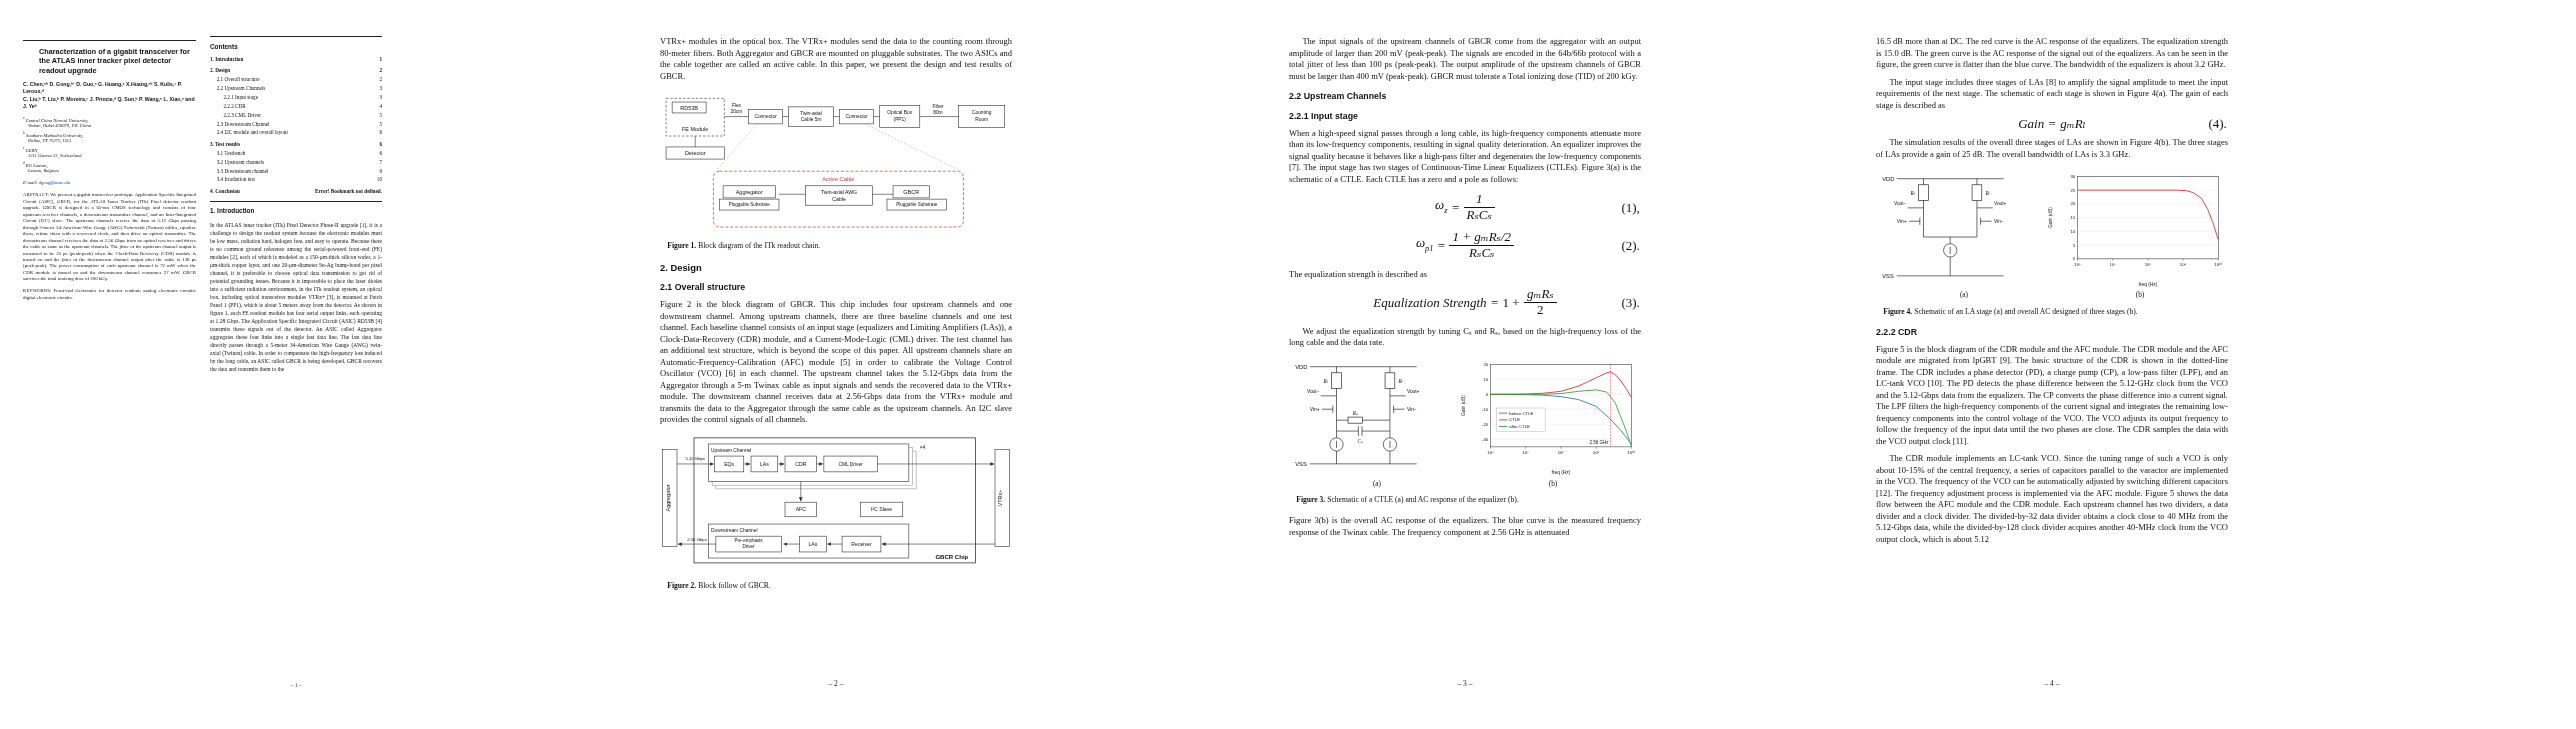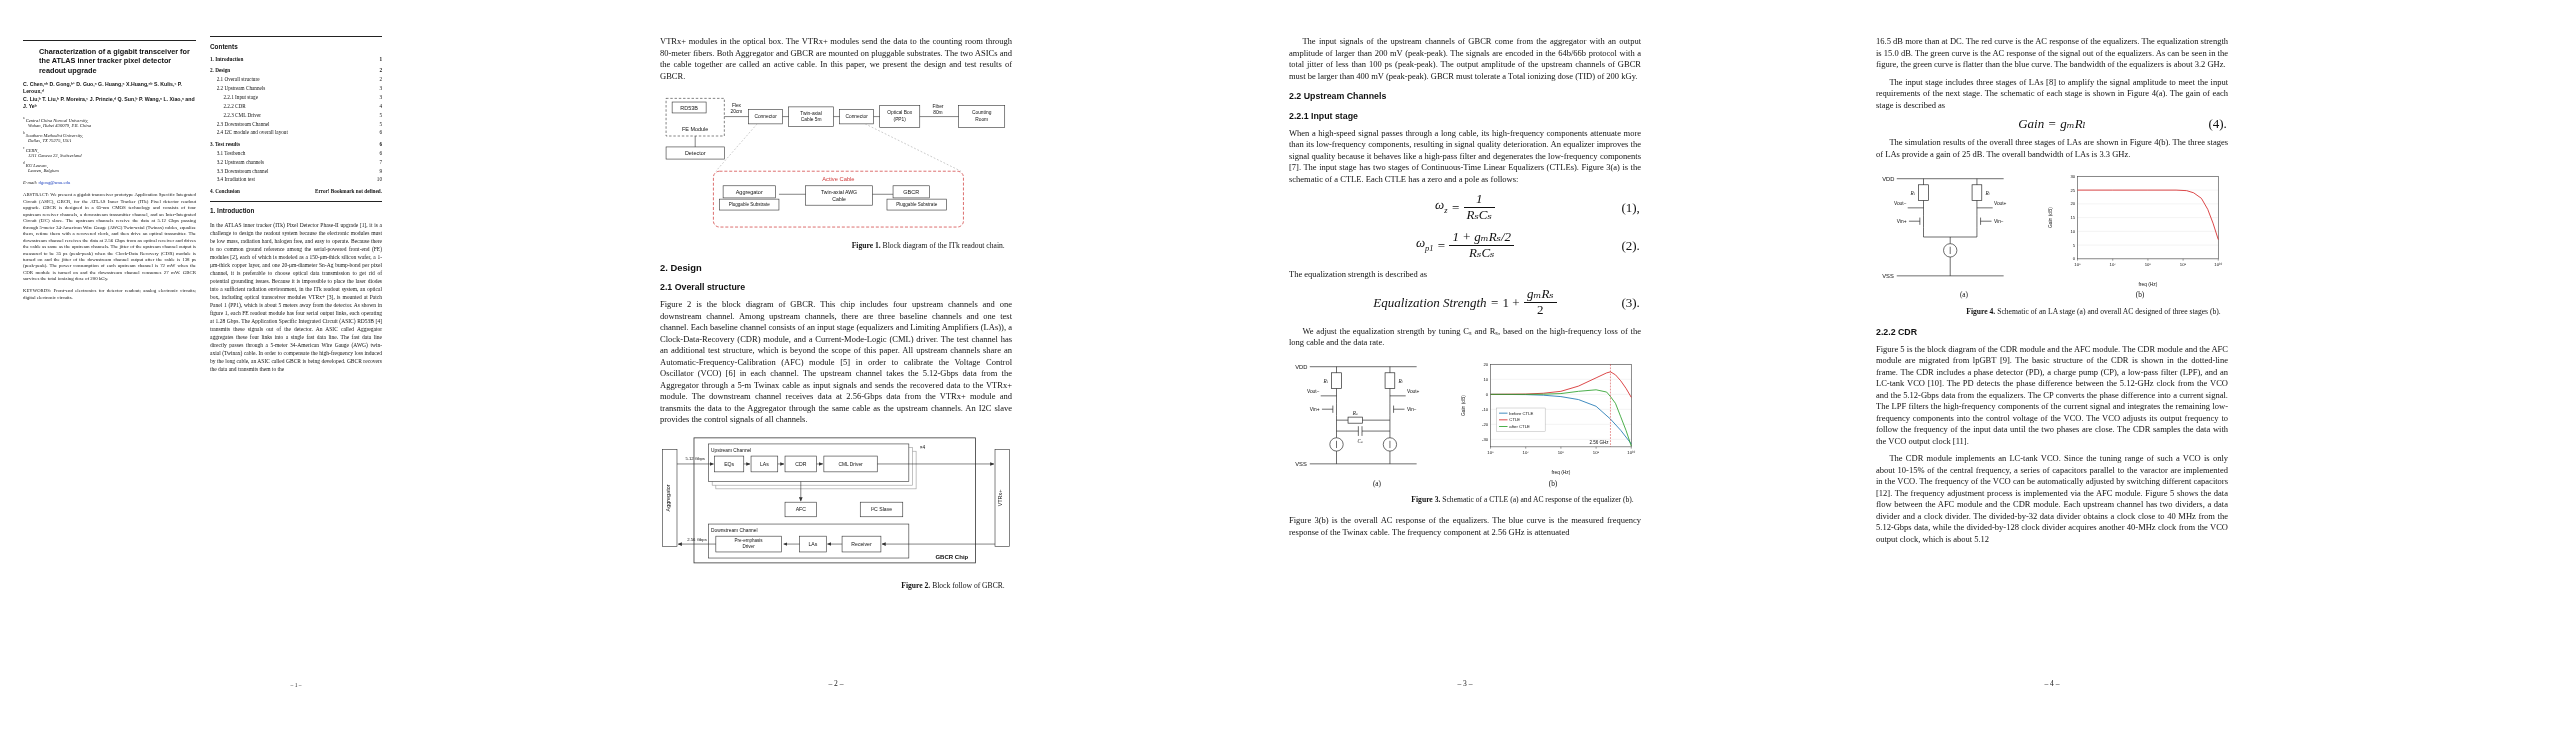--- a/index.html
+++ b/index.html
@@ -38,21 +38,21 @@
   .introp{font-size:5.5px;line-height:8px;text-align:justify;margin:0;}
 
   
   .page-lg{font-size:8.5px;line-height:11.5px;}
   .page-lg p.body{font-size:8.5px;line-height:11.5px;text-align:justify;margin:0 0 6px 0;font-family:Liberation Serif, serif;}
   .ind{text-indent:13.4px;}
   .h1s{font-family:"Liberation Sans","DejaVu Sans",sans-serif;font-weight:bold;
        font-size:9.4px;margin:11px 0 6px 0;}
   .h2s{font-family:"Liberation Sans","DejaVu Sans",sans-serif;font-weight:bold;
        font-size:8.8px;margin:8.5px 0 5.5px 0;}
-  .caption{text-align:right;font-size:7.6px;margin:4.9px 7.3px 9.7px 7.3px;}
+  .caption{text-align:left;font-size:7.6px;margin:4.9px 7.3px 9.7px 7.3px;}
   .caption b{font-weight:bold;}
   figure{margin:0;}
   .figwrap{margin:8.5px 0 0 0;}
   .figrow{display:flex;justify-content:space-between;align-items:flex-end;margin:8.5px 0 0 0;}
   .subrow{display:flex;margin:1.8px 0 1.2px 0;font-size:7.3px;}
   .subrow span{flex:1;text-align:center;}
 
   
   .equation{display:flex;justify-content:center;align-items:center;gap:4.9px;position:relative;
             margin:7.3px 0;font-size:13px;}

